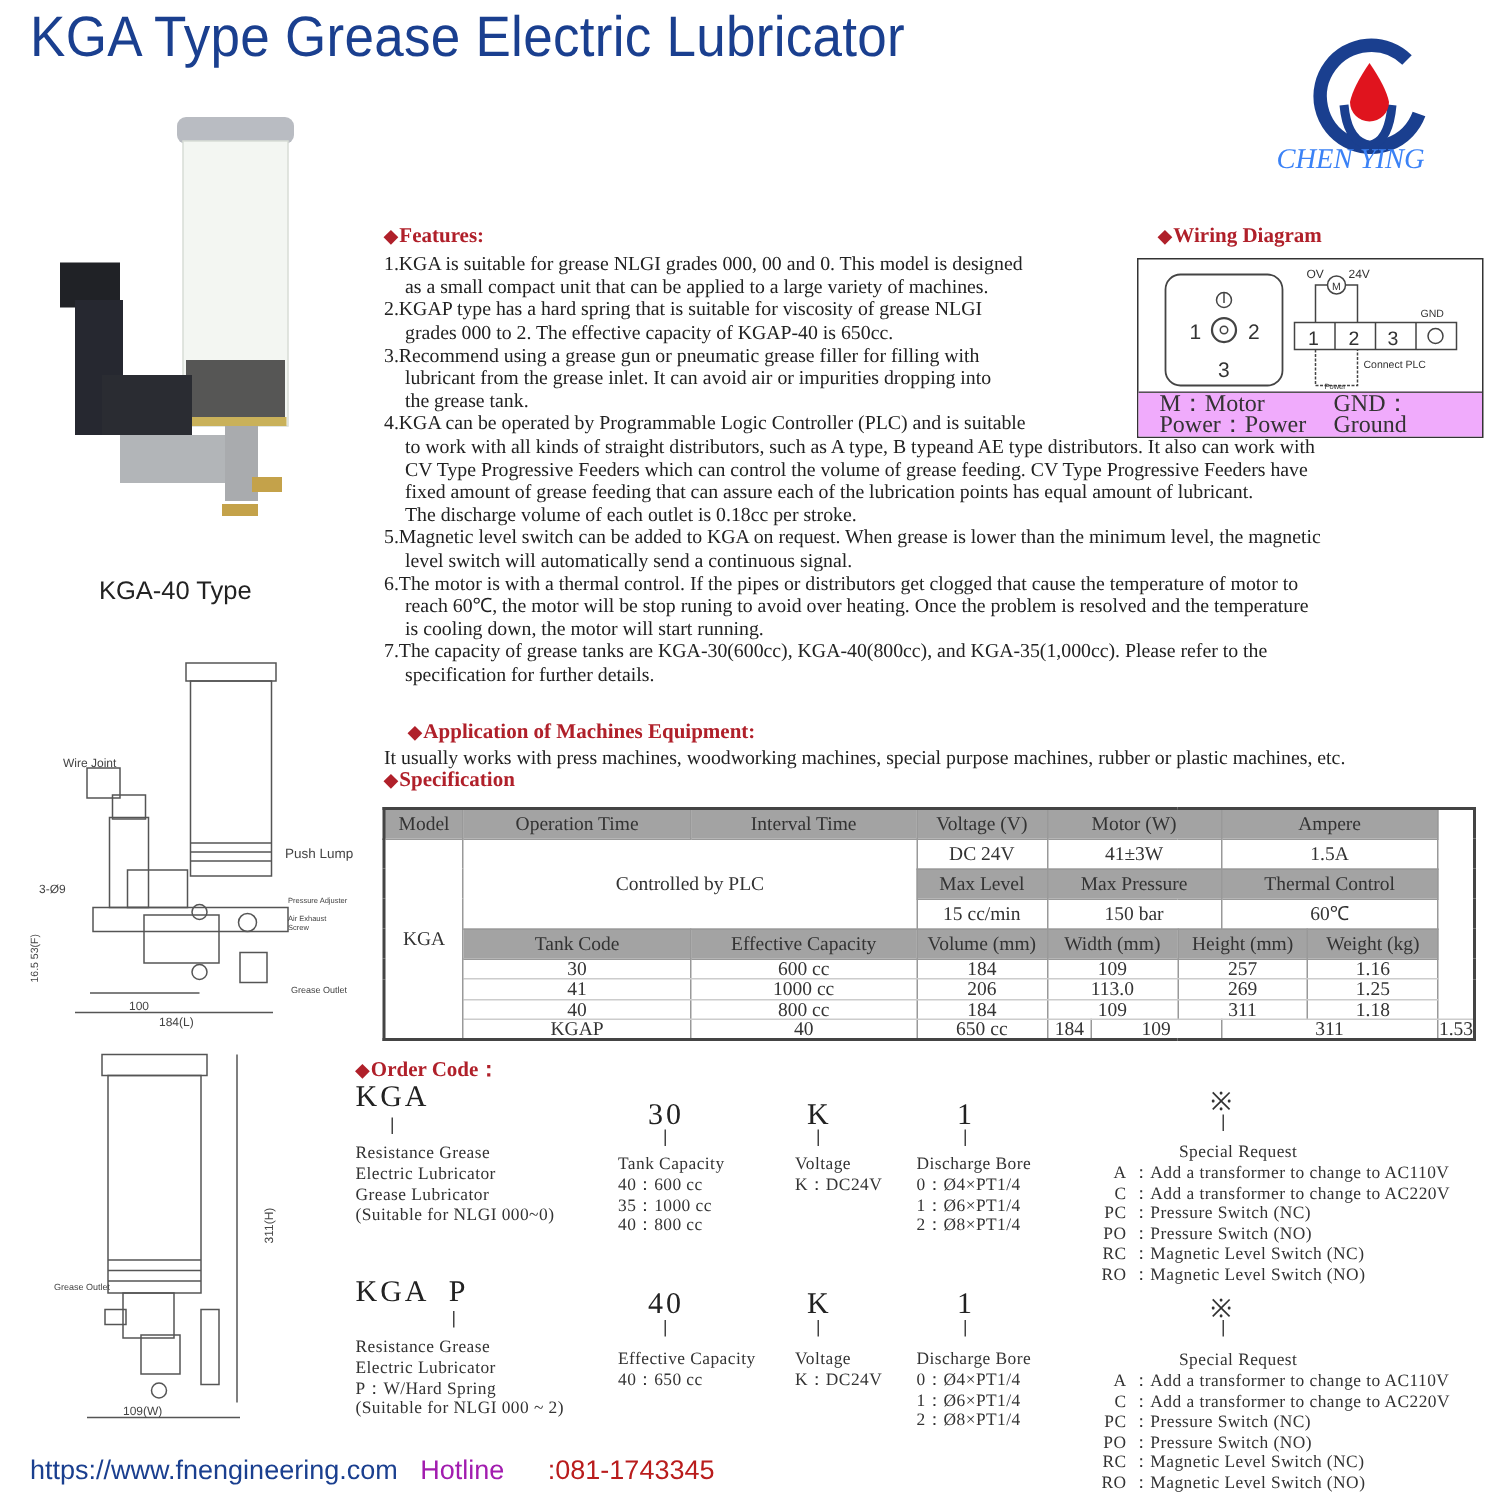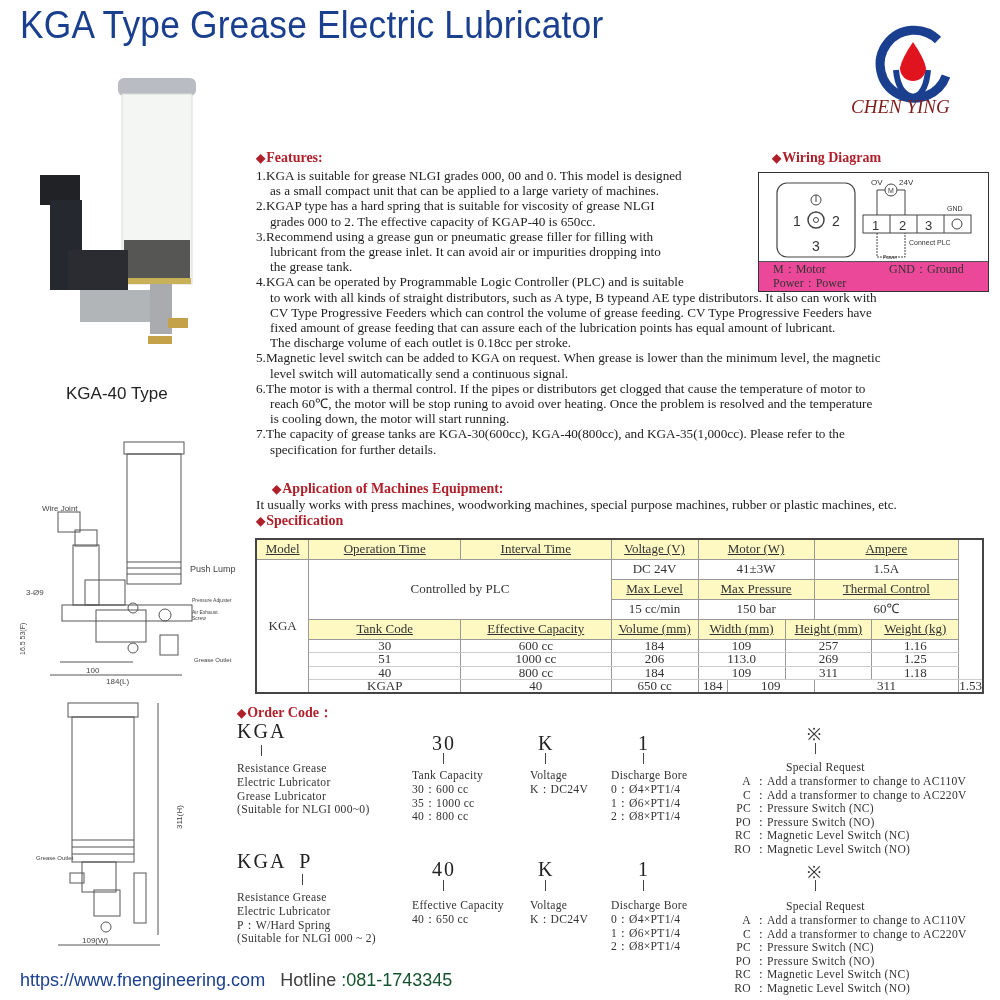--- a/index.html
+++ b/index.html
@@ -4,60 +4,60 @@
 <style>
   * { box-sizing: border-box; margin: 0; padding: 0; }
   html, body { width: 1000px; height: 1000px; background: #ffffff; overflow: hidden; }
   body { position: relative; font-family: "Liberation Serif", serif; color: #222; }
 
   .title { position: absolute; left: 20px; top: 4px; font-family: "Liberation Sans", sans-serif;
     font-size: 38px; color: #1a3f8f; letter-spacing: 0.2px; transform: scaleX(0.93); transform-origin: left top; white-space: nowrap; }
 
   .logo { position: absolute; left: 850px; top: 18px; width: 130px; height: 110px; }
   .logo-text { position: absolute; left: 851px; top: 96px; font-family: "Liberation Serif", serif;
-    font-style: italic; font-size: 19px; color: #7f1d1d; white-space: nowrap; }
+    font-style: italic; font-size: 19px; color: #3b82f6; white-space: nowrap; }
 
   .photo { position: absolute; left: 30px; top: 50px; width: 180px; height: 300px; }
   .photo-caption { position: absolute; left: 66px; top: 384px; font-family: "Liberation Sans", sans-serif;
     font-size: 17px; color: #222; white-space: nowrap; }
 
   .drawing1 { position: absolute; left: 10px; top: 430px; width: 232px; height: 260px; }
   .drawing2 { position: absolute; left: 30px; top: 695px; width: 200px; height: 255px; }
 
   .sec-head { position: absolute; font-family: "Liberation Serif", serif; font-weight: bold; color: #b0202a; font-size: 14px; white-space: nowrap; }
   .sec-head .dia { font-size: 12px; margin-right: 1px; }
 
   .body-text { position: absolute; font-size: 13.2px; line-height: 15.2px; color: #222; }
   .feat { white-space: nowrap; }
   .feat .ind { padding-left: 14px; display: block; }
 
   .wiring { position: absolute; left: 758px; top: 172px; width: 231px; height: 120px; border: 1.5px solid #333; background: #fff; }
-  .wiring .legend { position: absolute; left: 0; right: 0; bottom: 0; height: 30px; background: #ec4899; border-top: 1px solid #555;
-    font-size: 12px; line-height: 13.5px; padding-left: 14px; padding-top: 1px; color: #333; }
+  .wiring .legend { position: absolute; left: 0; right: 0; bottom: 0; height: 30px; background: #f0abfc; border-top: 1px solid #555;
+    font-size: 16px; line-height: 13.5px; padding-left: 14px; padding-top: 1px; color: #333; }
   .wiring .legend .r { position: absolute; left: 130px; top: 1px; }
 
   table.spec { position: absolute; left: 255px; top: 538px; width: 729px; border-collapse: collapse; font-size: 13px; color: #333;
     border: 2px solid #444; }
   table.spec td { border: 1px solid #999; text-align: center; height: 20px; padding: 0; line-height: 18px; }
-  table.spec td.h { background: #fef9c3; text-decoration: underline; }
+  table.spec td.h { background: #a3a3a3; }
   table.spec tr.d td { height: 13.5px; line-height: 12px; border-top: 1px solid #ccc; border-bottom: 1px solid #ccc; }
 
   .oc-big { position: absolute; font-size: 20px; letter-spacing: 2px; color: #222; white-space: nowrap; }
   .oc-tick { position: absolute; width: 1px; height: 11px; background: #444; }
   .oc-txt { position: absolute; font-size: 11.6px; line-height: 13.8px; color: #333; white-space: nowrap; letter-spacing: 0.3px; }
   .oc-sym { position: absolute; font-size: 17px; color: #333; }
   .sr-list { position: absolute; font-size: 11.6px; line-height: 13.6px; color: #333; white-space: nowrap; letter-spacing: 0.3px; }
   .sr-list .row { display: flex; }
   .sr-list .k { width: 26px; text-align: right; }
   .sr-list .v { padding-left: 4px; }
 
   .footer { position: absolute; left: 20px; top: 970px; font-family: "Liberation Sans", sans-serif; font-size: 18px; white-space: nowrap; }
   .footer .url { color: #1a3f8f; }
-  .footer .hot { color: #404040; margin-left: 10px; }
-  .footer .num { color: #14532d; }
+  .footer .hot { color: #a21caf; margin-left: 10px; }
+  .footer .num { color: #b91c1c; margin-left: 24px; }
 </style>
 </head>
 <body>
 
 <div class="title">KGA Type Grease Electric Lubricator</div>
 
 <svg class="logo" viewBox="0 0 130 110">
   <path d="M88 22 A34 34 0 1 0 96 58" fill="none" stroke="#1a3f8f" stroke-width="9"></path>
   <path d="M46 52 Q48 74 60 78 L60 84 M78 52 Q76 74 66 78 L66 84" fill="none" stroke="#1a3f8f" stroke-width="6"></path>
   <path d="M63 24 Q52 40 50 50 A13 13 0 0 0 76 50 Q74 40 63 24 Z" fill="#e0141e"></path>
@@ -264,21 +264,21 @@
   </tr>
   <tr class="d">
     <td>30</td>
     <td>600 cc</td>
     <td>184</td>
     <td colspan="2">109</td>
     <td colspan="2">257</td>
     <td>1.16</td>
   </tr>
   <tr class="d">
-    <td>51</td>
+    <td>41</td>
     <td>1000 cc</td>
     <td>206</td>
     <td colspan="2">113.0</td>
     <td colspan="2">269</td>
     <td>1.25</td>
   </tr>
   <tr class="d">
     <td>40</td>
     <td>800 cc</td>
     <td>184</td>
@@ -308,21 +308,21 @@
 <div class="oc-txt" style="left:237px; top:762px;">
   <div>Resistance Grease</div>
     <div>Electric Lubricator</div>
   <div>Grease Lubricator</div>
     <div>(Suitable for NLGI 000~0)</div>
 </div>
 <div class="oc-big" style="left:432px; top:732px;">30</div>
 <div class="oc-tick" style="left:443px; top:753px;"></div>
 <div class="oc-txt" style="left:412px; top:769px;">
   <div>Tank Capacity</div>
-  <div>30：600 cc</div>
+  <div>40：600 cc</div>
     <div>35：1000 cc</div>
     <div>40：800 cc</div>
 </div>
 <div class="oc-big" style="left:538px; top:732px;">K</div>
 <div class="oc-tick" style="left:545px; top:753px;"></div>
 <div class="oc-txt" style="left:530px; top:769px;">
   <div>Voltage</div>
     <div>K：DC24V</div>
 </div>
 <div class="oc-big" style="left:638px; top:732px;">1</div>

